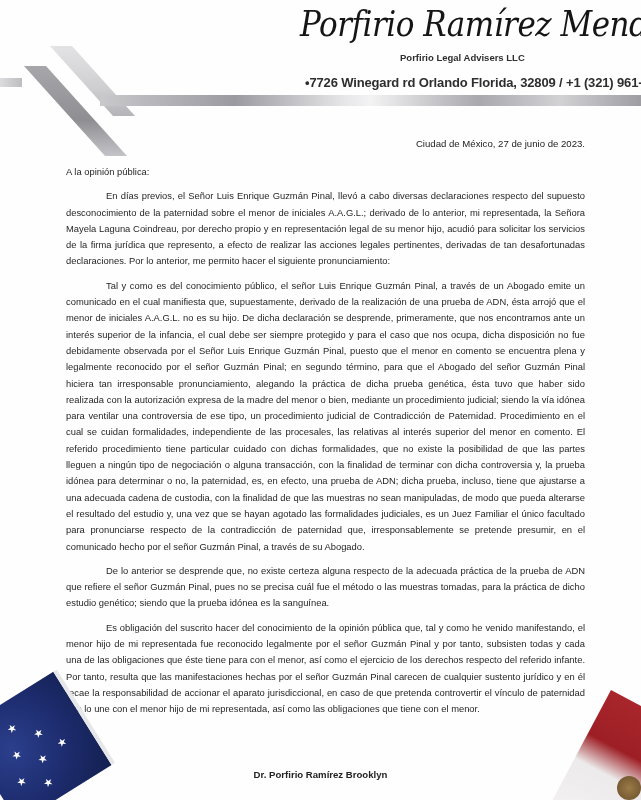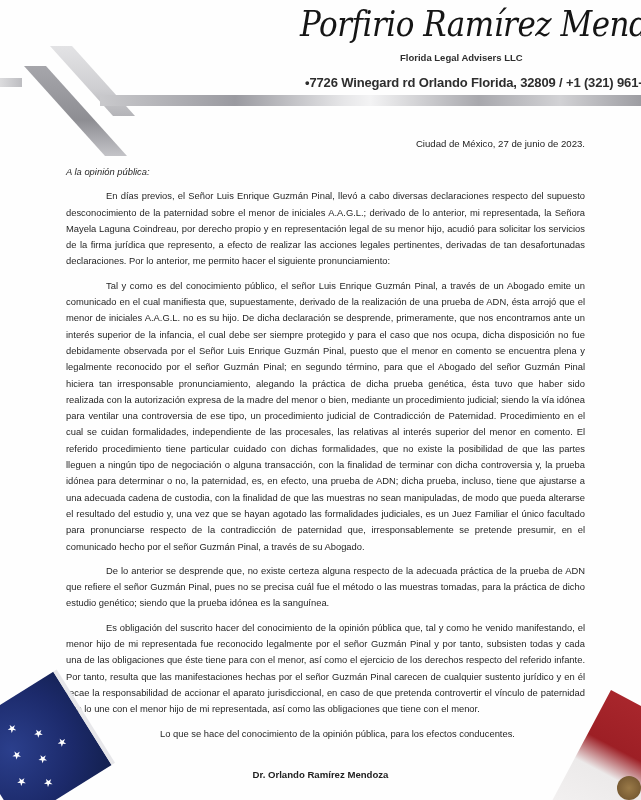--- a/index.html
+++ b/index.html
@@ -45,21 +45,21 @@
   
   .date {
     position:absolute; right:56px; top:138px; font-size:9.6px; font-weight:normal; color:#222;
   }
   .body {
     position:absolute; left:66px; top:164px; width:519px;
     font-size:9.4px; line-height:16.3px; color:#262626;
   }
   .body p { margin:0 0 8px 0; text-align:justify; }
   .body p.indent { text-indent:40px; }
-  .salutation { margin-bottom:8px !important;font-style:italic; }
+  .salutation { margin-bottom:8px !important; }
   .closing { text-align:center !important; margin-top:2px !important; padding-left:24px; }
   .signer {
     position:absolute; left:0; right:0; top:769px; text-align:center;
     font-size:9.6px; font-weight:bold; color:#222;
   }
 
   
   .flag-us {
     position:absolute; left:-40px; top:730px; width:110px; height:110px;
     background:radial-gradient(circle at 30% 40%, #2b3f8c 0%, #1c2a6b 60%, #13204f 100%);
@@ -82,35 +82,34 @@
 <body>
 
 <div class="page">
 
   <div class="hdr-left-line"></div>
   <div class="slash1"></div>
   <div class="slash2"></div>
   <div class="hdr-line"></div>
 
   <div class="signature">Porfirio Ramírez Mendoza</div>
-  <div class="firm">Florida Legal Advisers LLC</div>
+  <div class="firm">Porfirio Legal Advisers LLC</div>
   <div class="addr2">•7726 Winegard rd Orlando Florida, 32809 / +1 (321) 961-3249</div>
 
   <div class="date">Ciudad de México, 27 de junio de 2023.</div>
 
   <div class="body">
     <p class="salutation">A la opinión pública:</p>
     <p class="indent">En días previos, el Señor Luis Enrique Guzmán Pinal, llevó a cabo diversas declaraciones respecto del supuesto desconocimiento de la paternidad sobre el menor de iniciales A.A.G.L.; derivado de lo anterior, mi representada, la Señora Mayela Laguna Coindreau, por derecho propio y en representación legal de su menor hijo, acudió para solicitar los servicios de la firma jurídica que represento, a efecto de realizar las acciones legales pertinentes, derivadas de tan desafortunadas declaraciones. Por lo anterior, me permito hacer el siguiente pronunciamiento:</p>
     <p class="indent">Tal y como es del conocimiento público, el señor Luis Enrique Guzmán Pinal, a través de un Abogado emite un comunicado en el cual manifiesta que, supuestamente, derivado de la realización de una prueba de ADN, ésta arrojó que el menor de iniciales A.A.G.L. no es su hijo. De dicha declaración se desprende, primeramente, que nos encontramos ante un interés superior de la infancia, el cual debe ser siempre protegido y para el caso que nos ocupa, dicha disposición no fue debidamente observada por el Señor Luis Enrique Guzmán Pinal, puesto que el menor en comento se encuentra plena y legalmente reconocido por el señor Guzmán Pinal; en segundo término, para que el Abogado del señor Guzmán Pinal hiciera tan irresponsable pronunciamiento, alegando la práctica de dicha prueba genética, ésta tuvo que haber sido realizada con la autorización expresa de la madre del menor o bien, mediante un procedimiento judicial; siendo la vía idónea para ventilar una controversia de ese tipo, un procedimiento judicial de Contradicción de Paternidad. Procedimiento en el cual se cuidan formalidades, independiente de las procesales, las relativas al interés superior del menor en comento. El referido procedimiento tiene particular cuidado con dichas formalidades, que no existe la posibilidad de que las partes lleguen a ningún tipo de negociación o alguna transacción, con la finalidad de terminar con dicha controversia y, la prueba idónea para determinar o no, la paternidad, es, en efecto, una prueba de ADN; dicha prueba, incluso, tiene que ajustarse a una adecuada cadena de custodia, con la finalidad de que las muestras no sean manipuladas, de modo que pueda alterarse el resultado del estudio y, una vez que se hayan agotado las formalidades judiciales, es un Juez Familiar el único facultado para pronunciarse respecto de la contradicción de paternidad que, irresponsablemente se pretende presumir, en el comunicado hecho por el señor Guzmán Pinal, a través de su Abogado.</p>
     <p class="indent">De lo anterior se desprende que, no existe certeza alguna respecto de la adecuada práctica de la prueba de ADN que refiere el señor Guzmán Pinal, pues no se precisa cuál fue el método o las muestras tomadas, para la práctica de dicho estudio genético; siendo que la prueba idónea es la sanguínea.</p>
     <p class="indent">Es obligación del suscrito hacer del conocimiento de la opinión pública que, tal y como he venido manifestando, el menor hijo de mi representada fue reconocido legalmente por el señor Guzmán Pinal y por tanto, subsisten todas y cada una de las obligaciones que éste tiene para con el menor, así como el ejercicio de los derechos respecto del referido infante. Por tanto, resulta que las manifestaciones hechas por el señor Guzmán Pinal carecen de cualquier sustento jurídico y en él recae la responsabilidad de accionar el aparato jurisdiccional, en caso de que pretenda controvertir el vínculo de paternidad que lo une con el menor hijo de mi representada, así como las obligaciones que tiene con el menor.</p>
-    <p class="closing">Lo que se hace del conocimiento de la opinión pública, para los efectos conducentes.</p>
   </div>
 
-  <div class="signer">Dr. Orlando Ramírez Mendoza</div>
+  <div class="signer">Dr. Porfirio Ramírez Brooklyn</div>
 
   <div class="flag-us">
     <span class="star" style="left:40px;top:20px">★</span>
     <span class="star" style="left:60px;top:38px">★</span>
     <span class="star" style="left:30px;top:45px">★</span>
     <span class="star" style="left:50px;top:62px">★</span>
     <span class="star" style="left:75px;top:58px">★</span>
     <span class="star" style="left:20px;top:70px">★</span>
     <span class="star" style="left:42px;top:85px">★</span>
   </div>

